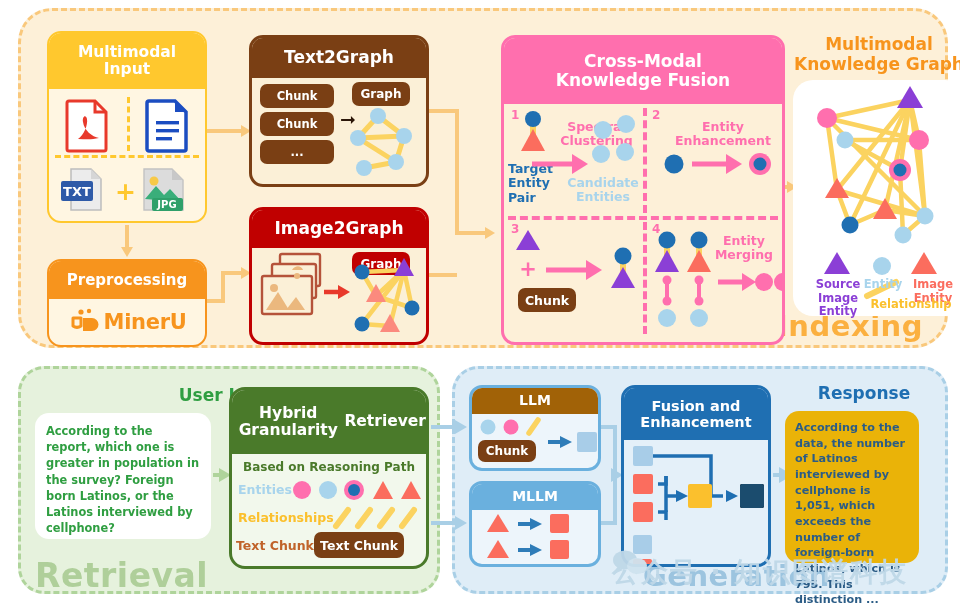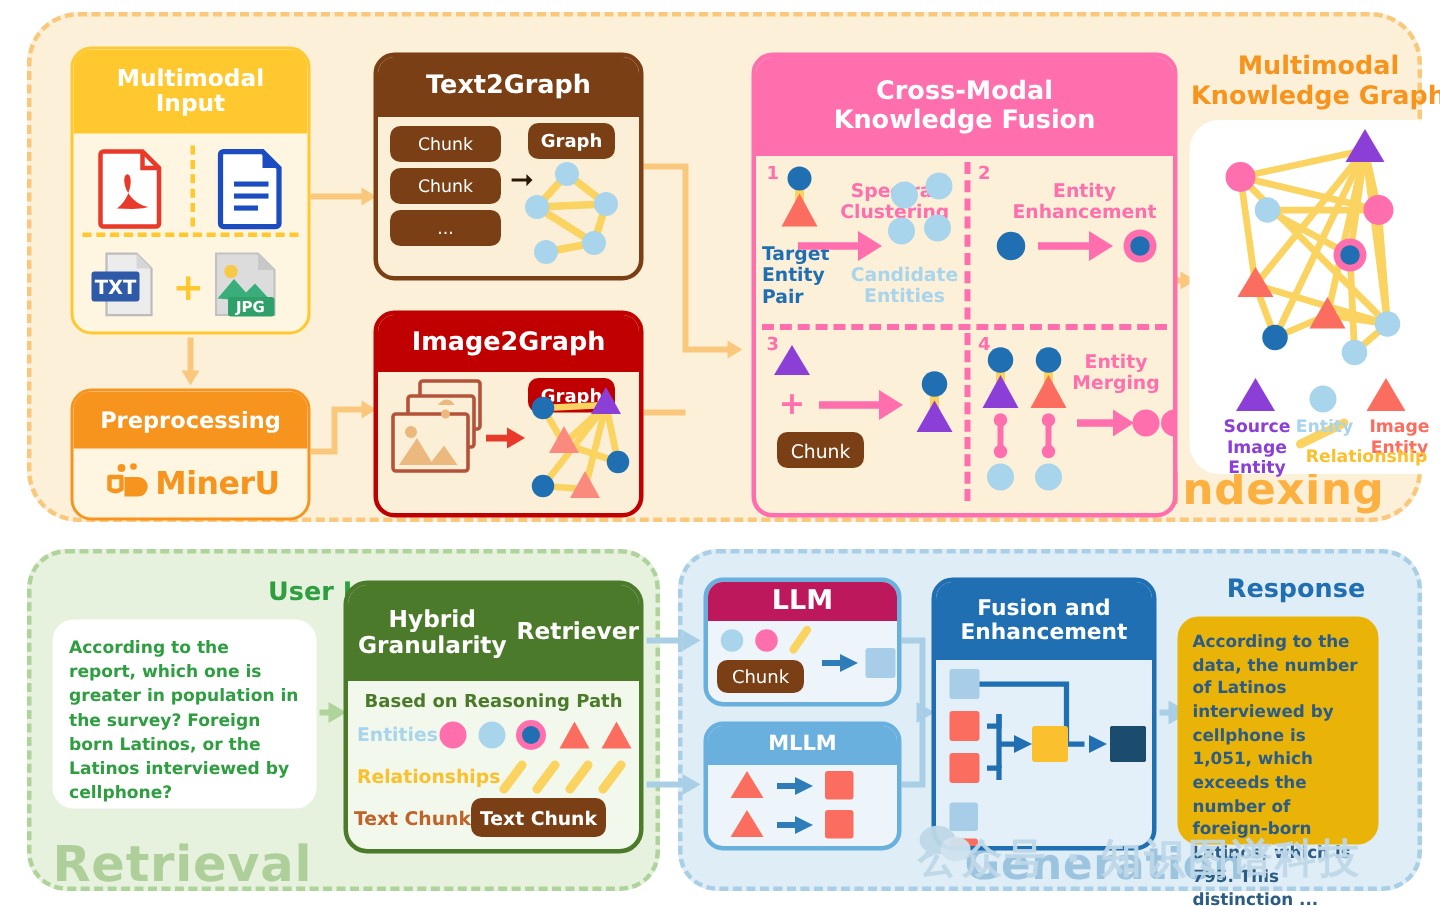--- a/index.html
+++ b/index.html
@@ -54,21 +54,21 @@
   #prep .card-bd { height: 46px; display:flex; align-items:center; justify-content:center; gap:6px; }
   .mineru-txt { color:#F7941D; font-size:21px; font-weight:bold; letter-spacing:-.3px;}
 
   
   #t2g { left: 228px; top: 24px; width: 180px; height: 152px;
          background:#FBF0D7; border:3px solid #7A3F14; }
   #t2g .card-hd { height: 40px; background:#7A3F14; font-size:17px; }
   #t2g .card-bd { height: 109px; }
   .chunk-pill {
     position:absolute; background:#7A3F14; color:#fff; border-radius:7px;
-    font-size:11.5px; font-weight:normal; display:flex; align-items:center; justify-content:center;
+    font-size:11.5px; font-weight:bold; display:flex; align-items:center; justify-content:center;
   }
   .graph-pill {
     position:absolute; background:#7A3F14; color:#fff; border-radius:7px;
     font-size:12px; font-weight:bold; display:flex; align-items:center; justify-content:center;
   }
 
   
   #i2g { left: 228px; top: 196px; width: 180px; height: 138px;
          background:#FBF0D7; border:3px solid #C00000; }
   #i2g .card-hd { height: 38px; background:#C00000; font-size:17px; }
@@ -117,21 +117,21 @@
   .textchunk-pill { position:absolute; background:#7A3F14; color:#fff; border-radius:7px;
     font-size:12.5px; font-weight:bold; display:flex; align-items:center; justify-content:center; }
 
   
   #generation {
     left: 452px; top: 366px; width: 496px; height: 228px;
     border: 3px dashed #A9CFE6; border-radius: 26px; background: #DFEDF7;
   }
   #llm { left:14px; top:16px; width:132px; height:86px;
          background:#EDF5FB; border:3px solid #6AB0DE; border-radius:13px; position:absolute; overflow:hidden;}
-  #llm .card-hd { height:26px; background:#be185d; font-size:18px; }
+  #llm .card-hd { height:26px; background:#a16207; font-size:14px; }
   #llm .card-bd { height:54px; }
   #mllm { left:14px; top:112px; width:132px; height:86px;
           background:#EDF5FB; border:3px solid #6AB0DE; border-radius:13px; position:absolute; overflow:hidden;}
   #mllm .card-hd { height:26px; background:#6AB0DE; font-size:14px; }
   #mllm .card-bd { height:54px; }
   #fusion { left:166px; top:16px; width:150px; height:182px;
             background:#E4F0F9; border:3px solid #1F6FB2; border-radius:14px; position:absolute; overflow:hidden;}
   #fusion .card-hd { height:52px; background:#1F6FB2; font-size:14.5px; flex-direction:column; }
   #fusion .card-bd { height:127px; }
   .fusion-lgnd { position:absolute; font-size:10px; font-weight:bold;margin-top:44px; }

